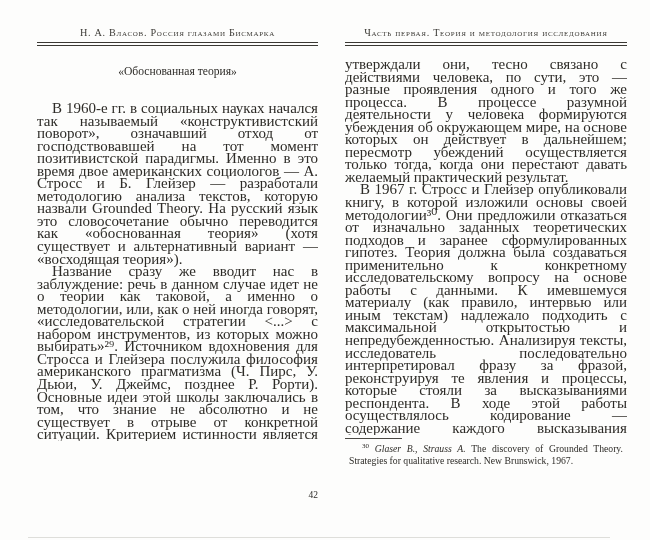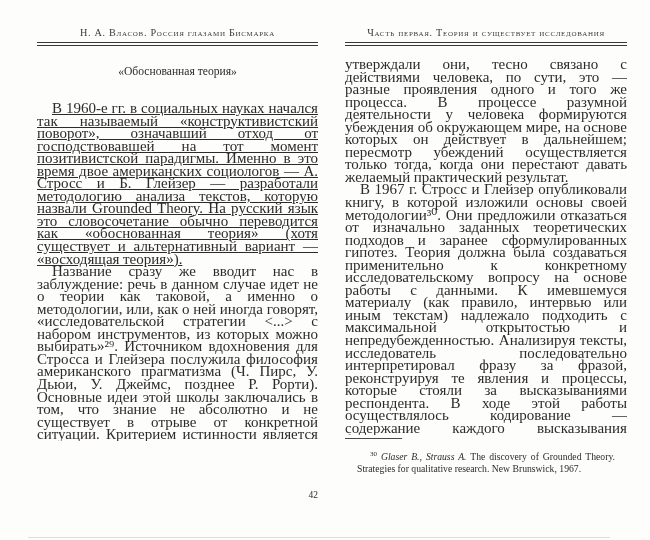--- a/index.html
+++ b/index.html
@@ -57,38 +57,38 @@
 
   p.body {
     margin: 0;
     text-align: justify;
     font-size: 15px;
     line-height: 12.55px;
     word-spacing: -0.2px;
     color: #2d2b27;
   }
   p.body.indent { text-indent: 15px; }
-  .page.left .body-area p.body:first-of-type { margin-top: 0; text-decoration: underline; }
+  .page.left .body-area p.body:first-of-type { margin-top: 0; }
   .page.left .section-heading + p.body { margin-top: 0; }
 
   .footnote-block {
     position: absolute;
     left: 0;
     right: 0;
   }
   .page.left  .footnote-block { top: 418px; }
   .page.right .footnote-block { top: 412px; }
   .footnote-separator {
     width: 57px;
     height: 0;
     border-top: 1px solid #4a4843;
     margin-bottom: 4px;
   }
   p.footnote {
-    margin: 12px;
+    margin: 4px;
     text-align: justify;
     text-indent: 13px;
     font-size: 9.7px;
     line-height: 11.5px;
     color: #2d2b27;
   }
   .fn-marker {
     vertical-align: super;
     font-size: 7px;
     line-height: 0;
@@ -128,21 +128,21 @@
       <div class="section-heading">«Обоснованная теория»</div>
       <p class="body indent">В 1960-е гг. в социальных науках начался так называемый «конструктивистский поворот», означавший отход от господствовавшей на тот момент позитивистской парадигмы. Именно в это время двое американских социологов — А. Стросс и Б. Глейзер — разработали методологию анализа текстов, которую назвали Grounded Theory. На русский язык это словосочетание обычно переводится как «обоснованная теория» (хотя существует и альтернативный вариант — «восходящая теория»).</p>
       <p class="body indent">Название сразу же вводит нас в заблуждение: речь в данном случае идет не о теории как таковой, а именно о методологии, или, как о ней иногда говорят, «исследовательской стратегии &lt;...&gt; с набором инструментов, из которых можно выбирать»²⁹. Источником вдохновения для Стросса и Глейзера послужила философия американского прагматизма (Ч. Пирс, У. Дьюи, У. Джеймс, позднее Р. Рорти). Основные идеи этой школы заключались в том, что знание не абсолютно и не существует в отрыве от конкретной ситуации. Критерием истинности является его практическая полезность — помогает ли наша концепция справиться со стоящими перед нами задачами? Соответственно, в рамках прагматизма отвергалось деление на теорию и практику. Точно так же представители этого направления отрицали дихотомию мышления и деятельности. Любое мышление,</p>
     </div>
 
 
     <div class="page-number">42</div>
   </div>
 
   <div class="page right">
-    <div class="running-head">Часть первая. Теория и существует исследования</div>
+    <div class="running-head">Часть первая. Теория и методология исследования</div>
     <div class="header-rule"></div>
 
     <div class="body-area">
       <p class="body">утверждали они, тесно связано с действиями человека, по сути, это — разные проявления одного и того же процесса. В процессе разумной деятельности у человека формируются убеждения об окружающем мире, на основе которых он действует в дальнейшем; пересмотр убеждений осуществляется только тогда, когда они перестают давать желаемый практический результат.</p>
       <p class="body indent">В 1967 г. Стросс и Глейзер опубликовали книгу, в которой изложили основы своей методологии³⁰. Они предложили отказаться от изначально заданных теоретических подходов и заранее сформулированных гипотез. Теория должна была создаваться применительно к конкретному исследовательскому вопросу на основе работы с данными. К имевшемуся материалу (как правило, интервью или иным текстам) надлежало подходить с максимальной открытостью и непредубежденностью. Анализируя тексты, исследователь последовательно интерпретировал фразу за фразой, реконструируя те явления и процессы, которые стояли за высказываниями респондента. В ходе этой работы осуществлялось кодирование — содержание каждого высказывания формулировалось в виде ключевых тезисов, которые затем объединялись в категории. На основе кодов и категорий затем формулировались гипотезы и совершалось «восхождение» к более общему и абстрактному объяснению теоретического уровня.</p>
       <p class="body indent">Движение «от данных к объяснениям» при помощи абдукции стало характерной чертой «восходящей</p>
     </div>
 
     <div class="footnote-block">
       <div class="footnote-separator"></div>

